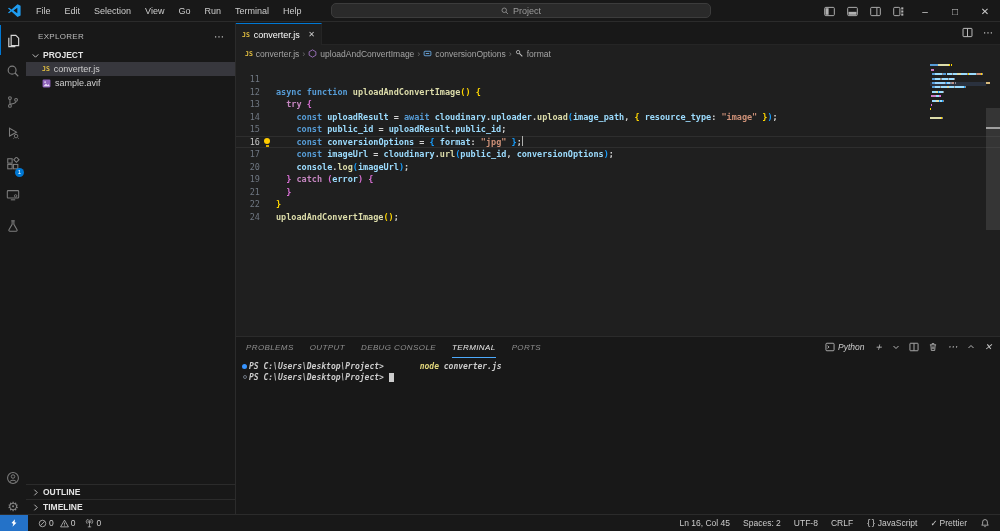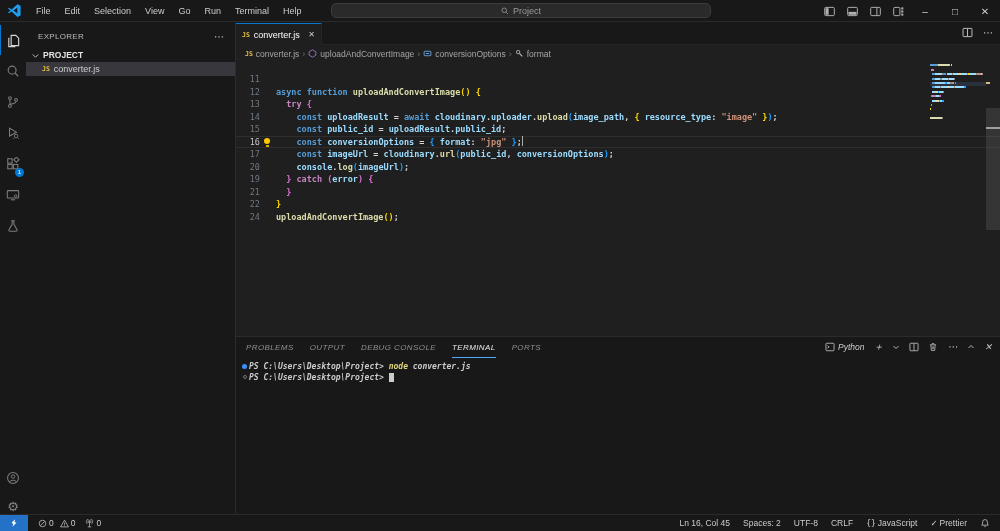--- a/index.html
+++ b/index.html
@@ -103,21 +103,21 @@
   #panel-actions { position:absolute; right:8px; top:4px; display:flex; align-items:center; gap:9px; color:#c5c5c5; }
   #term-label { display:flex; align-items:center; gap:3px; font-size:8.5px; color:#cccccc; }
   .pa-glyph { font-size:10px; line-height:10px; }
   #terminal { position:absolute; left:0; top:24px; width:100%; padding-left:4px;
     font-family:"DejaVu Sans Mono", monospace; font-size:8px; font-weight:bold; color:#cccccc; }
   .term-line { display:flex; align-items:center; height:10.7px; white-space:pre; }
   .term-dec { width:9px; flex:0 0 auto; display:flex; align-items:center; justify-content:center; }
   .dec-filled { width:5px; height:5px; border-radius:50%; background:#3794ff; }
   .dec-hollow { width:4px; height:4px; border-radius:50%; border:1px solid #6e7681; }
   .t-pl { color:#cccccc; }
-  .t-cmd { color:#e0d57a; }
+  .t-cmd { color:#e0d57a;margin-left:31px; }
   .t-red { display:inline-block; width:60px; height:8px; background:#e81123; vertical-align:-1px; }
   .t-cursor { display:inline-block; width:5px; height:9px; background:#cccccc; vertical-align:-1px; }
 
   
   #statusbar { position:absolute; left:0; bottom:0; width:1000px; height:17px; background:#181818;
     border-top:1px solid #2b2b2b; display:flex; align-items:center; font-size:8.5px; color:#cccccc; }
   #remote-indicator { width:28px; height:100%; background:#2472c8; display:flex; align-items:center;
     justify-content:center; color:#fff; }
   .sb-item { display:flex; align-items:center; gap:2px; margin-left:10px; }
   #sb-right { margin-left:auto; display:flex; align-items:center; gap:13px; padding-right:10px; }
@@ -244,20 +244,42 @@
     <div class="section-row">
       <svg class="chev" viewBox="0 0 16 16">
         <path d="M3 6l5 5 5-5" fill="none" stroke="#cccccc" stroke-width="1.6"></path>
       </svg>
       <span>PROJECT</span>
     </div>
     <div class="file-row selected">
       <span class="js-badge">JS</span>
       <span>converter.js</span>
     </div>
+    <div class="file-row">
+      <svg width="9" height="9" viewBox="0 0 16 16">
+        <rect x="1" y="1" width="14" height="14" rx="2" fill="#8e63ba"></rect>
+        <circle cx="5.5" cy="5.5" r="1.6" fill="#e6d7f5"></circle>
+        <path d="M2.5 13 7 8l3 3 2-2 1.5 4z" fill="#e6d7f5"></path>
+      </svg>
+      <span>sample.avif</span>
+    </div>
+    <div id="sidebar-bottom">
+      <div class="section-row">
+        <svg class="chev" viewBox="0 0 16 16">
+          <path d="M6 3l5 5-5 5" fill="none" stroke="#cccccc" stroke-width="1.6"></path>
+        </svg>
+        <span>OUTLINE</span>
+      </div>
+      <div class="section-row">
+        <svg class="chev" viewBox="0 0 16 16">
+          <path d="M6 3l5 5-5 5" fill="none" stroke="#cccccc" stroke-width="1.6"></path>
+        </svg>
+        <span>TIMELINE</span>
+      </div>
+    </div>
   </div>
 
   <div id="editor">
     <div id="tabbar">
       <div id="tab-active">
         <span class="js-badge">JS</span>
         <span>converter.js</span>
         <span id="tab-close">✕</span>
       </div>
     </div>

